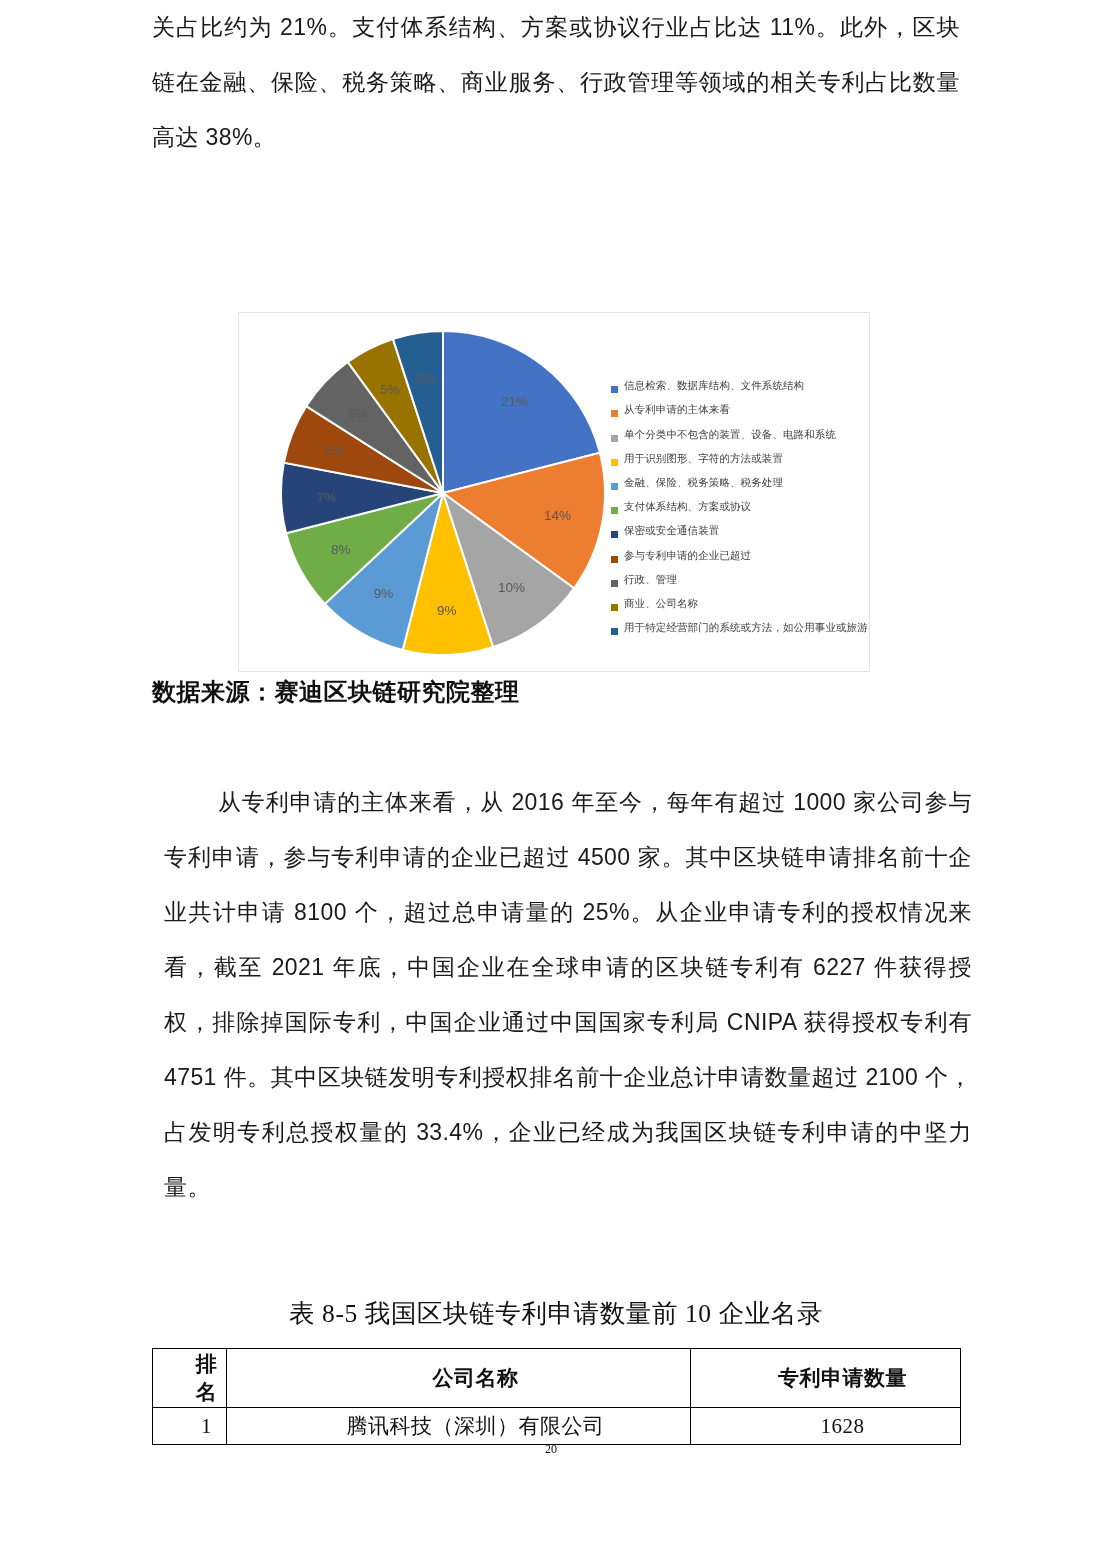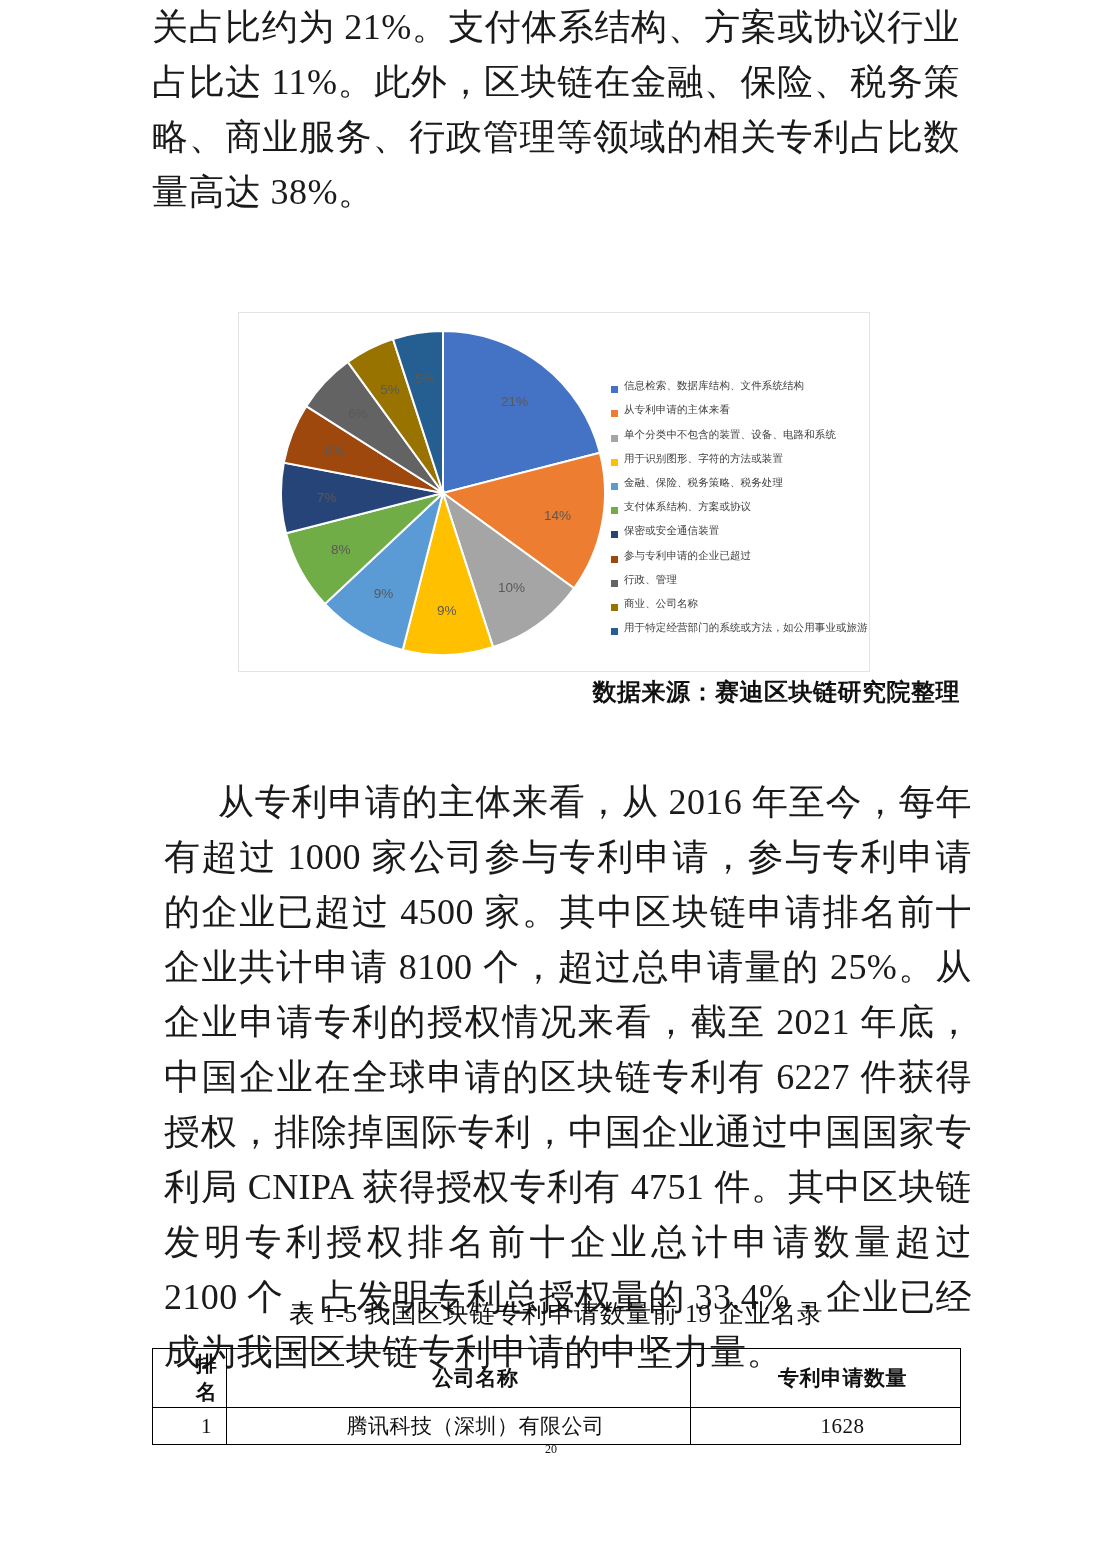--- a/index.html
+++ b/index.html
@@ -24,22 +24,22 @@
   }
   .content {
     position: absolute;
     left: 152px;
     top: 0;
     width: 808px;
   }
 
   
   .para {
-    font-family: Liberation Serif, serif;
-    font-size: 36px;
+    font-family: Liberation Sans, sans-serif;
+    font-size: 23px;
     line-height: 55px;
     letter-spacing: 0.4px;
     text-align: justify;
     text-justify: inter-ideograph;
     color: #1a1a1a;
     margin: 0;
   }
   .para.indent { text-indent: 54px; }
 
   
@@ -97,21 +97,20 @@
     white-space: nowrap;
     letter-spacing: 0.1px;
   }
 
   
   .source-line {
     position: absolute;
     left: 0;
     top: 676px;
     width: 808px;
-    text-align: right;
     font-family: "Liberation Serif", "DejaVu Serif", serif;
     font-weight: bold;
     font-size: 24px;
     letter-spacing: 0.5px;
     color: #111;
   }
   .fig-caption {
     position: absolute;
     left: 0;
     top: 722px;
@@ -276,21 +275,21 @@
 
       </div>
     </div>
 
     <div class="source-line">数据来源：赛迪区块链研究院整理</div>
 
     <div class="body-block">
       <p class="para indent">从专利申请的主体来看，从 2016 年至今，每年有超过 1000 家公司参与专利申请，参与专利申请的企业已超过 4500 家。其中区块链申请排名前十企业共计申请 8100 个，超过总申请量的 25%。从企业申请专利的授权情况来看，截至 2021 年底，中国企业在全球申请的区块链专利有 6227 件获得授权，排除掉国际专利，中国企业通过中国国家专利局 CNIPA 获得授权专利有 4751 件。其中区块链发明专利授权排名前十企业总计申请数量超过 2100 个，占发明专利总授权量的 33.4%，企业已经成为我国区块链专利申请的中坚力量。</p>
     </div>
 
-    <div class="table-caption">表 1-5   我国区块链专利申请数量前 19 企业名录</div>
+    <div class="table-caption">表 8-5   我国区块链专利申请数量前 10 企业名录</div>
 
     <table class="data-table">
       <colgroup>
         <col class="col-rank">
           <col class="col-name">
           <col class="col-count">
       </colgroup>
       <thead>
         <tr>
           <th>排名</th>

